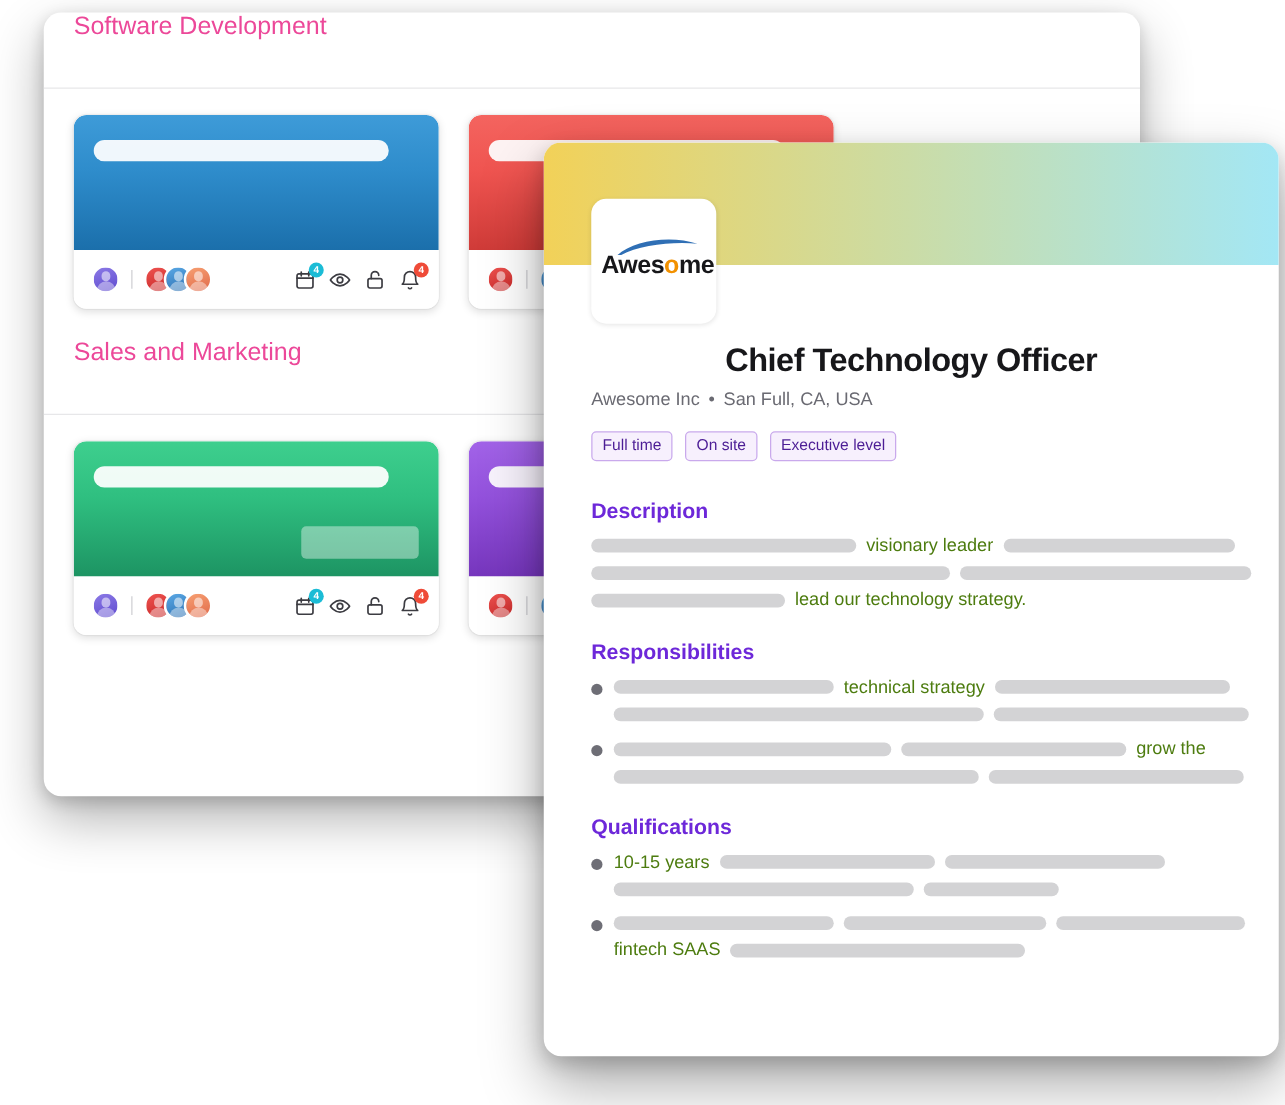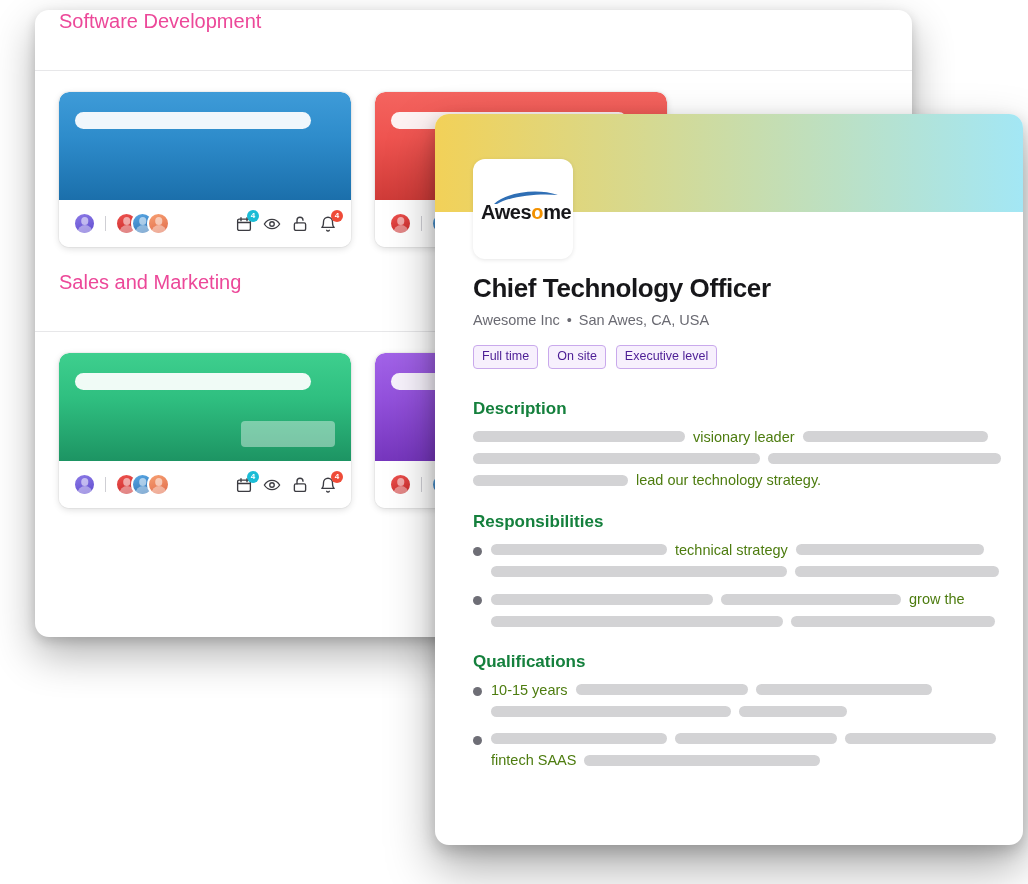--- a/index.html
+++ b/index.html
@@ -258,20 +258,21 @@
     padding: 61px 38px 0 38px;
     box-sizing: border-box;
   }
 
   #job-title {
     font-size: 26px;
     font-weight: bold;
     color: #17171a;
     margin: 0 0 8px 0;
     letter-spacing: -0.4px;
+    text-align: center;
   }
   #job-meta {
     font-size: 14.5px;
     color: #6a6a72;
     margin: 0 0 17px 0;
   }
   #job-meta .meta-dot {
     display: inline-block;
     margin: 0 7px;
     color: #6a6a72;
@@ -290,21 +291,21 @@
     border-radius: 4px;
     padding: 4px 8px 5px 8px;
     line-height: 1;
     white-space: nowrap;
   }
 
   .detail-section { margin-bottom: 24px; }
   .section-title {
     font-size: 17px;
     font-weight: bold;
-    color: #15803d;
+    color: #6d28d9;
     margin: 0 0 11px 0;
   }
 
   .skeleton-line {
     display: flex;
     align-items: center;
     gap: 8px;
     margin-bottom: 8px;
     min-height: 13px;
   }
@@ -532,21 +533,21 @@
       <svg id="logo-swoosh" viewBox="0 0 66 16">
         <path d="M1 15 C 14 3, 44 -1, 65 6 C 46 4, 18 7, 4 15 Z" fill="#2f6fb5"></path>
       </svg>
       <div id="logo-text"><span>Awes</span><span class="orange-o" style="color: rgb(242, 145, 0);">o</span><span>me</span></div>
     </div>
   </div>
 
   <div id="detail-body">
     <h2 id="job-title">Chief Technology Officer</h2>
     <div id="job-meta">
-      <span>Awesome Inc</span><span class="meta-dot">•</span><span>San Awes, CA, USA</span>
+      <span>Awesome Inc</span><span class="meta-dot">•</span><span>San Full, CA, USA</span>
     </div>
 
     <div id="job-tags">
         <span class="job-tag">Full time</span>
         <span class="job-tag">On site</span>
         <span class="job-tag">Executive level</span>
       </div>
 
     <div id="detail-sections">
         <div class="detail-section">

